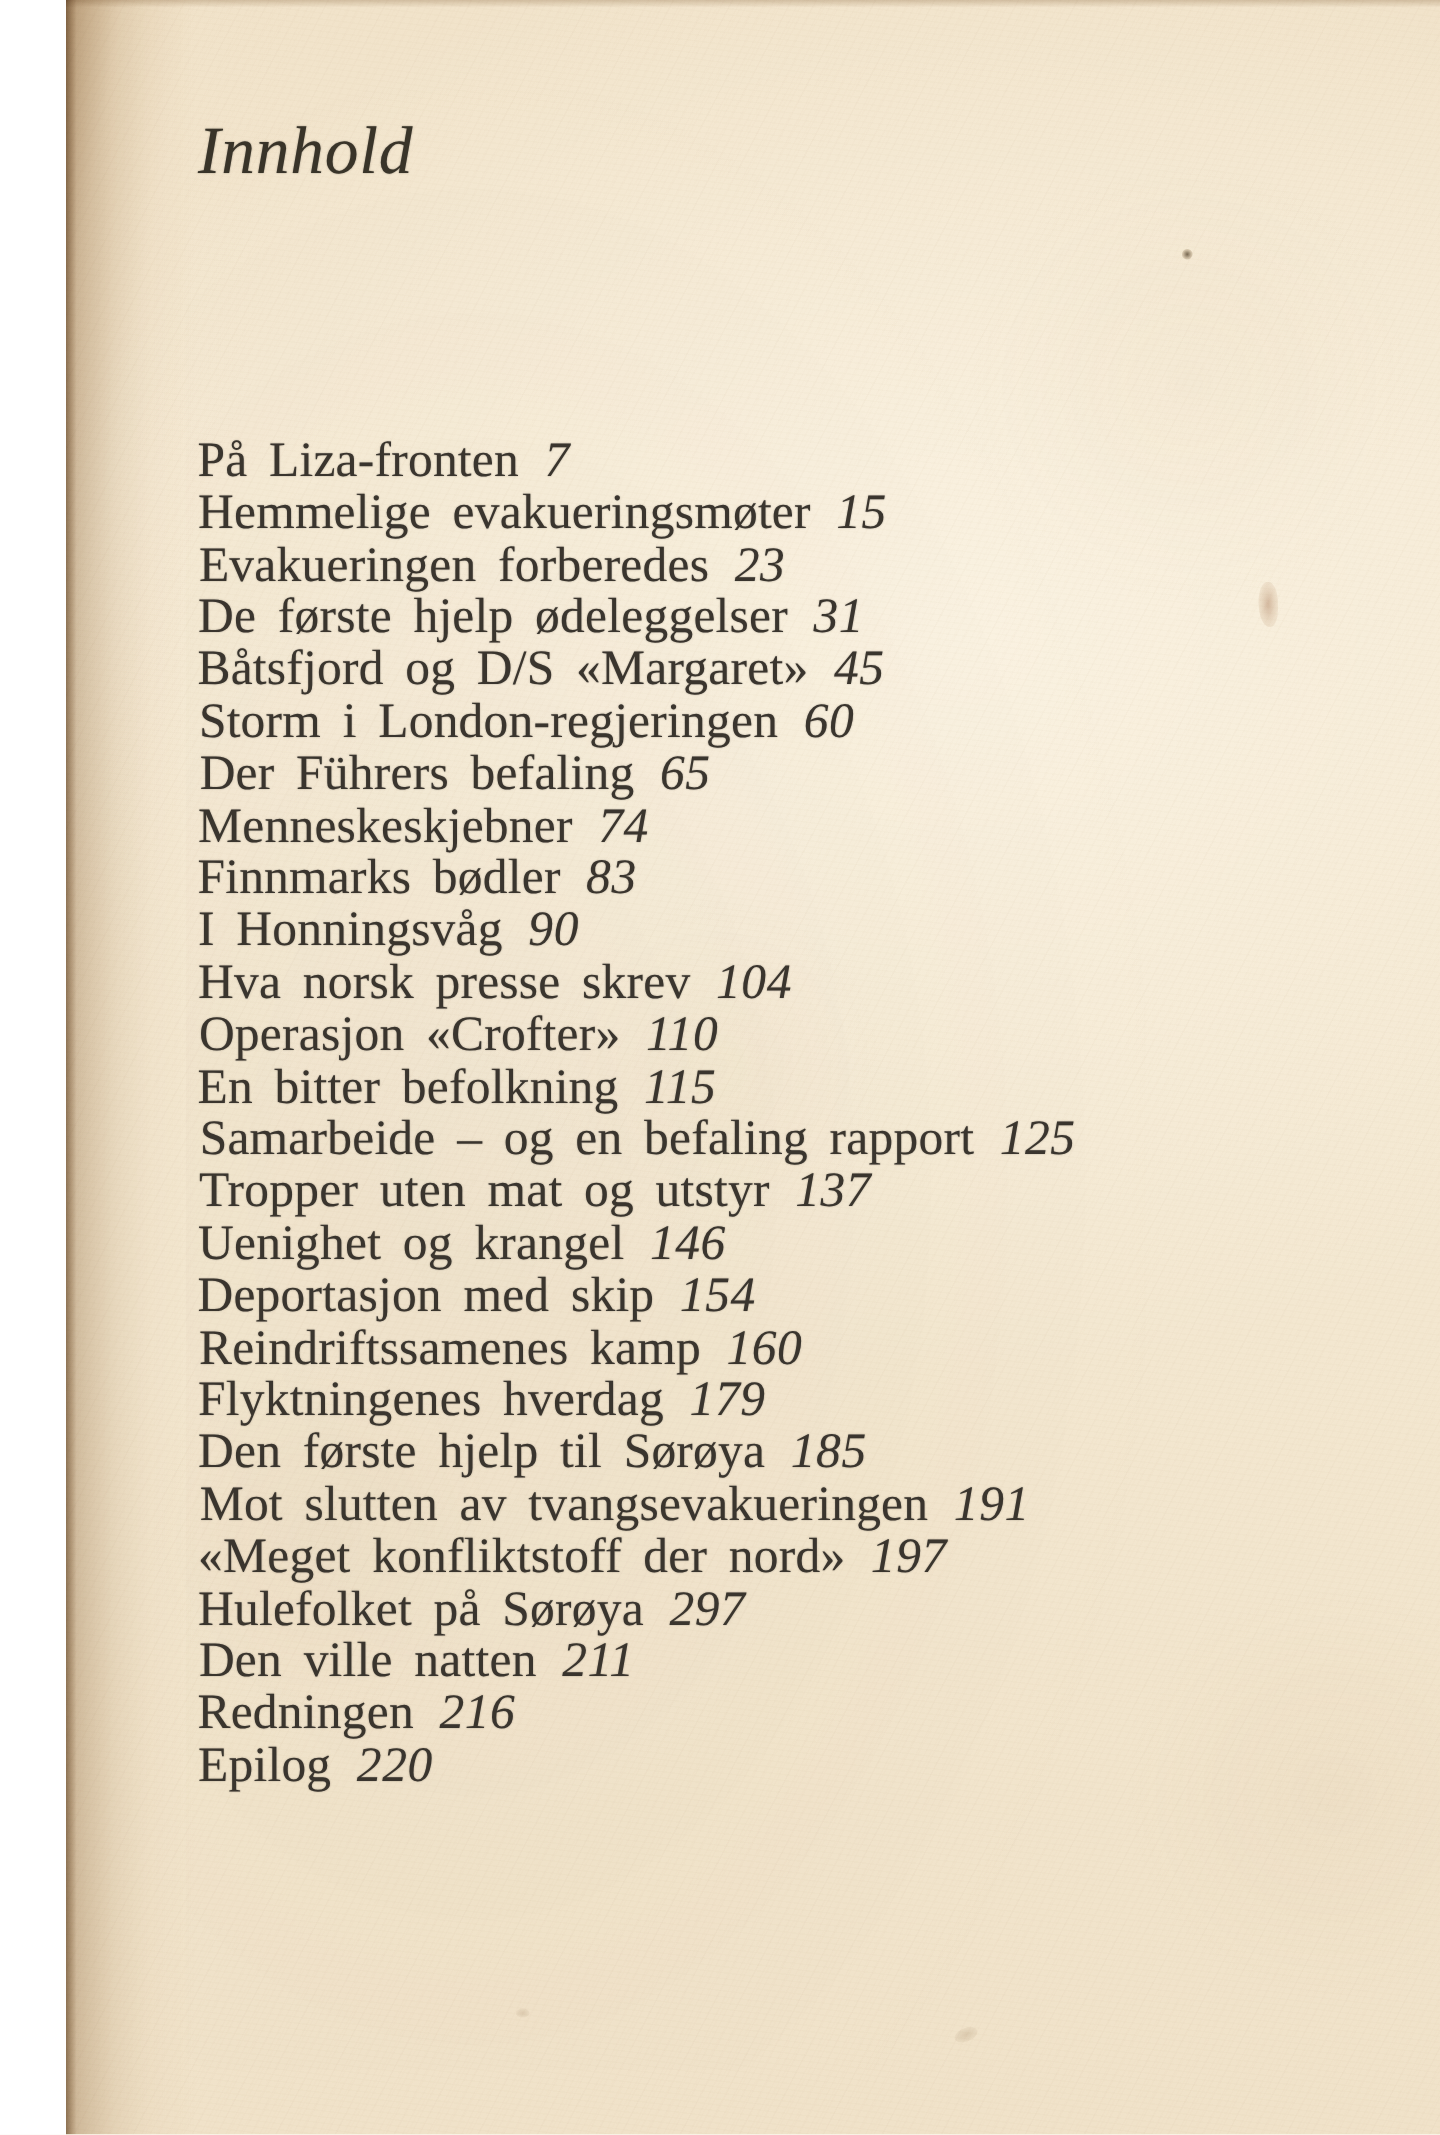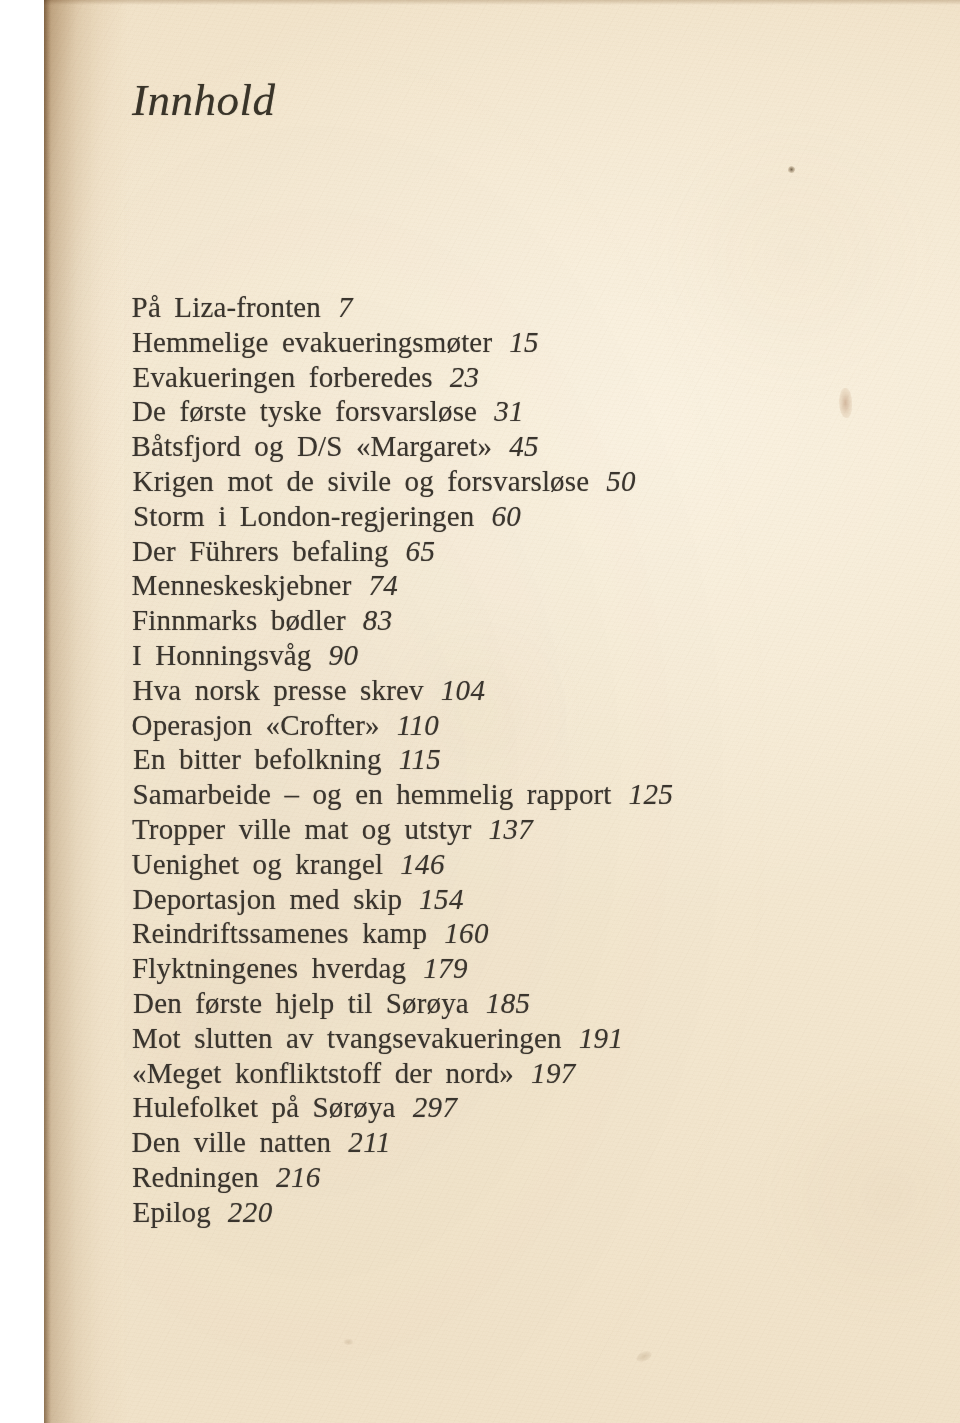--- a/index.html
+++ b/index.html
@@ -135,21 +135,21 @@
 
   .toc {
     position: absolute;
     left: 88px;
     top: 290px;
     width: 800px;
   }
 
   .toc-entry {
     display: block;
-    font-size: 29px;
+    font-size: 33px;
     line-height: 34.8px;
     white-space: nowrap;
     color: #3a352e;
     text-shadow: 0 0 1.05px rgba(58,53,46,0.48);
   }
 
   .entry-title {
     word-spacing: 6px;
     letter-spacing: 0.15px;
   }
@@ -196,33 +196,32 @@
   <div class="speck speck-d"></div>
 
   <div class="content">
 
     <div class="page-title">Innhold</div>
 
     <div class="toc" id="toc-list">
         <div class="toc-entry"><span class="entry-title">På Liza-fronten</span><span class="entry-page">7</span></div>
         <div class="toc-entry"><span class="entry-title">Hemmelige evakueringsmøter</span><span class="entry-page">15</span></div>
         <div class="toc-entry"><span class="entry-title">Evakueringen forberedes</span><span class="entry-page">23</span></div>
-        <div class="toc-entry"><span class="entry-title">De første tyske forsvarsløse</span><span class="entry-page">31</span></div>
+        <div class="toc-entry"><span class="entry-title">De første hjelp ødeleggelser</span><span class="entry-page">31</span></div>
         <div class="toc-entry"><span class="entry-title">Båtsfjord og D/S «Margaret»</span><span class="entry-page">45</span></div>
-        <div class="toc-entry"><span class="entry-title">Krigen mot de sivile og forsvarsløse</span><span class="entry-page">50</span></div>
         <div class="toc-entry"><span class="entry-title">Storm i London-regjeringen</span><span class="entry-page">60</span></div>
         <div class="toc-entry"><span class="entry-title">Der Führers befaling</span><span class="entry-page">65</span></div>
         <div class="toc-entry"><span class="entry-title">Menneskeskjebner</span><span class="entry-page">74</span></div>
         <div class="toc-entry"><span class="entry-title">Finnmarks bødler</span><span class="entry-page">83</span></div>
         <div class="toc-entry"><span class="entry-title">I Honningsvåg</span><span class="entry-page">90</span></div>
         <div class="toc-entry"><span class="entry-title">Hva norsk presse skrev</span><span class="entry-page">104</span></div>
         <div class="toc-entry"><span class="entry-title">Operasjon «Crofter»</span><span class="entry-page">110</span></div>
         <div class="toc-entry"><span class="entry-title">En bitter befolkning</span><span class="entry-page">115</span></div>
-        <div class="toc-entry"><span class="entry-title">Samarbeide – og en hemmelig rapport</span><span class="entry-page">125</span></div>
-        <div class="toc-entry"><span class="entry-title">Tropper ville mat og utstyr</span><span class="entry-page">137</span></div>
+        <div class="toc-entry"><span class="entry-title">Samarbeide – og en befaling rapport</span><span class="entry-page">125</span></div>
+        <div class="toc-entry"><span class="entry-title">Tropper uten mat og utstyr</span><span class="entry-page">137</span></div>
         <div class="toc-entry"><span class="entry-title">Uenighet og krangel</span><span class="entry-page">146</span></div>
         <div class="toc-entry"><span class="entry-title">Deportasjon med skip</span><span class="entry-page">154</span></div>
         <div class="toc-entry"><span class="entry-title">Reindriftssamenes kamp</span><span class="entry-page">160</span></div>
         <div class="toc-entry"><span class="entry-title">Flyktningenes hverdag</span><span class="entry-page">179</span></div>
         <div class="toc-entry"><span class="entry-title">Den første hjelp til Sørøya</span><span class="entry-page">185</span></div>
         <div class="toc-entry"><span class="entry-title">Mot slutten av tvangsevakueringen</span><span class="entry-page">191</span></div>
         <div class="toc-entry"><span class="entry-title">«Meget konfliktstoff der nord»</span><span class="entry-page">197</span></div>
         <div class="toc-entry"><span class="entry-title">Hulefolket på Sørøya</span><span class="entry-page">297</span></div>
         <div class="toc-entry"><span class="entry-title">Den ville natten</span><span class="entry-page">211</span></div>
         <div class="toc-entry"><span class="entry-title">Redningen</span><span class="entry-page">216</span></div>

